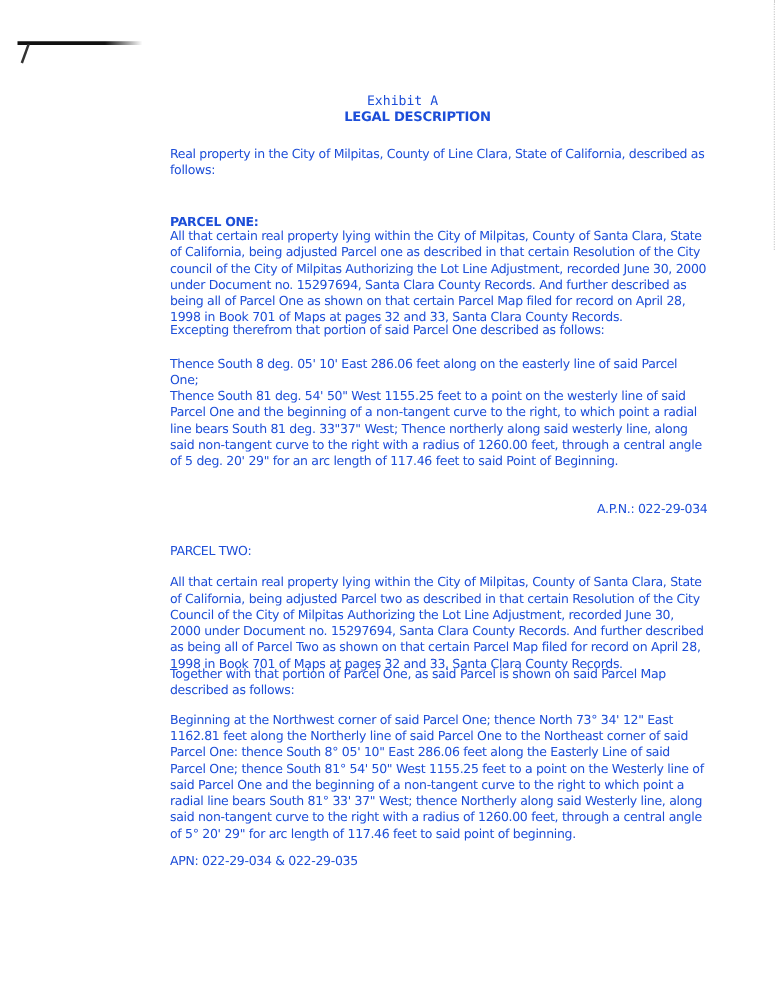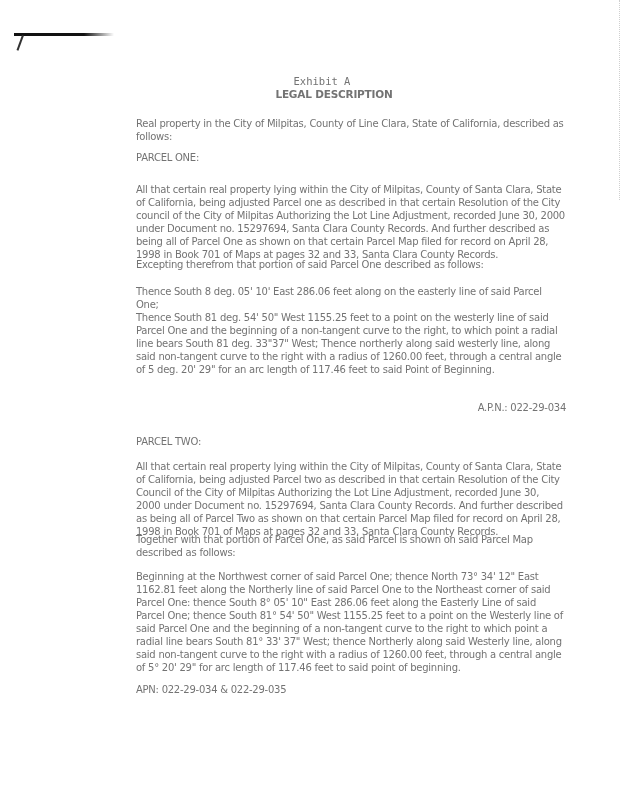--- a/index.html
+++ b/index.html
@@ -1,19 +1,19 @@
 <!DOCTYPE html>
 <html><head>
   <meta charset="utf-8">
   <style>
     html, body { margin: 0; padding: 0; background: #ffffff; }
     body { width: 624px; height: 806px; position: relative; overflow: hidden; }
     .page {
       position: absolute; left: 0; top: 0; width: 624px; height: 806px;
-      background: #ffffff; color: #737373;
+      background: #ffffff; color: #1d4ed8;
       font-family: "DejaVu Sans", "Liberation Sans", sans-serif;
     }
     .scan-mark {
       position: absolute; left: 14px; top: 33px; width: 100px; height: 3px;
       background: linear-gradient(to right, #111 0%, #111 70%, #888 85%, rgba(0,0,0,0) 100%);
     }
     .scan-tick {
       position: absolute; left: 22px; top: 35px; width: 2px; height: 16px;
       background: #333; transform: rotate(20deg); transform-origin: top left;
     }
@@ -45,21 +45,21 @@
   <div class="scan-tick"></div>
   <div class="scan-edge"></div>
 
   <div class="title">Exhibit A</div>
   <div class="subtitle">LEGAL DESCRIPTION</div>
 
   <div class="block" style="top:117px;">
     <p>Real property in the City of Milpitas, County of Line Clara, State of California, described as follows:</p>
   </div>
 
-  <div class="block" style="top:151px;">
+  <div class="block" style="top:172px;font-weight:bold;">
     <p>PARCEL ONE:</p>
   </div>
 
   <div class="block" style="top:183px;">
     <p>All that certain real property lying within the City of Milpitas, County of Santa Clara, State of California, being adjusted Parcel one as described in that  certain Resolution of the City council of the City of Milpitas Authorizing the Lot Line Adjustment, recorded June 30, 2000 under Document no. 15297694, Santa Clara County Records. And further described as being all of Parcel One as shown on that certain Parcel Map filed for record on April 28, 1998 in Book 701 of Maps at pages 32 and 33, Santa Clara County Records.</p>
   </div>
 
   <div class="block" style="top:258px;">
     <p>Excepting therefrom that portion of said Parcel One described as follows:</p>
   </div>

